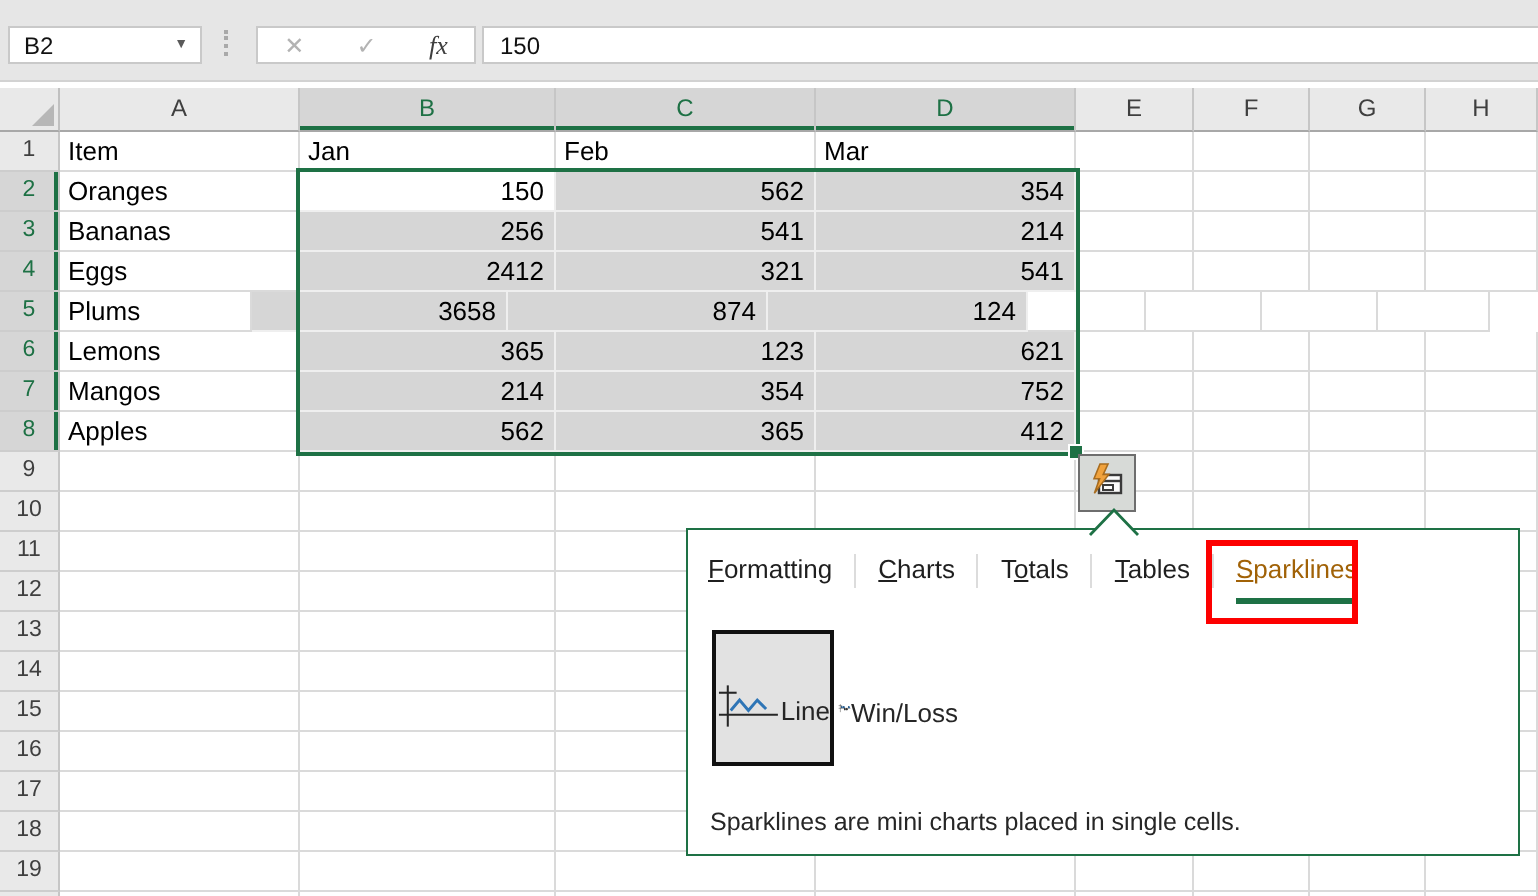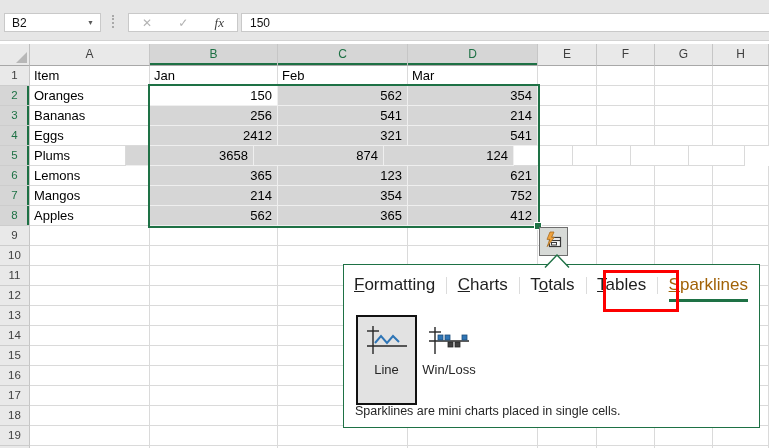--- a/index.html
+++ b/index.html
@@ -52,28 +52,28 @@
                border:1px solid #fff;box-sizing:border-box;z-index:6;cursor:crosshair;}
 
   
   .qa-btn{position:absolute;left:539px;top:227px;width:29px;height:29px;background:#d7dad7;
           border:1px solid #6e6e6e;box-sizing:border-box;z-index:7;display:flex;
           align-items:center;justify-content:center;cursor:pointer;}
   .notch{position:absolute;left:544px;top:252px;z-index:12;pointer-events:none;}
   .qa-popup{position:absolute;left:343px;top:264px;width:417px;height:164px;background:#fff;
             border:1px solid #1e7145;box-sizing:border-box;z-index:10;}
   .qa-tabs{display:flex;align-items:flex-start;padding:12px 0 0 10px;height:40px;box-sizing:border-box;}
-  .qa-tab{font-size:17px;color:#1f1f1f;padding:0 11px;cursor:pointer;line-height:15px;}
+  .qa-tab{font-size:13px;color:#1f1f1f;padding:0 11px;cursor:pointer;line-height:15px;}
   .qa-tab:first-child{padding-left:0;}
   .qa-tab .key{text-decoration:underline;}
   .qa-tab.active{color:#a16207;}
   .qa-underline{height:3px;background:#1e7145;margin-top:7px;}
   .qa-sep{width:1px;height:17px;background:#dcdcdc;margin-top:0;}
   .qa-options{display:flex;gap:2px;margin:10px 0 0 12px;}
-  .qa-option{width:60px;height:90px;display:flex;flex-direction:column;align-items:center;
+  .qa-option{width:60px;height:68px;display:flex;align-items:center;
              padding-top:9px;box-sizing:border-box;cursor:pointer;}
   .qa-option.selected{width:61px;border:2.5px solid #111;background:#e2e2e2;padding-top:7px;}
   .qa-opt-label{font-size:13px;color:#262626;margin-top:6px;}
   .qa-desc{position:absolute;left:11px;top:139px;font-size:12.5px;color:#262626;}
 
   
   .red-box{position:absolute;left:603px;top:270px;width:76px;height:42px;border:3px solid #fd0000;
            box-sizing:border-box;z-index:15;pointer-events:none;}
 </style>
 </head>

